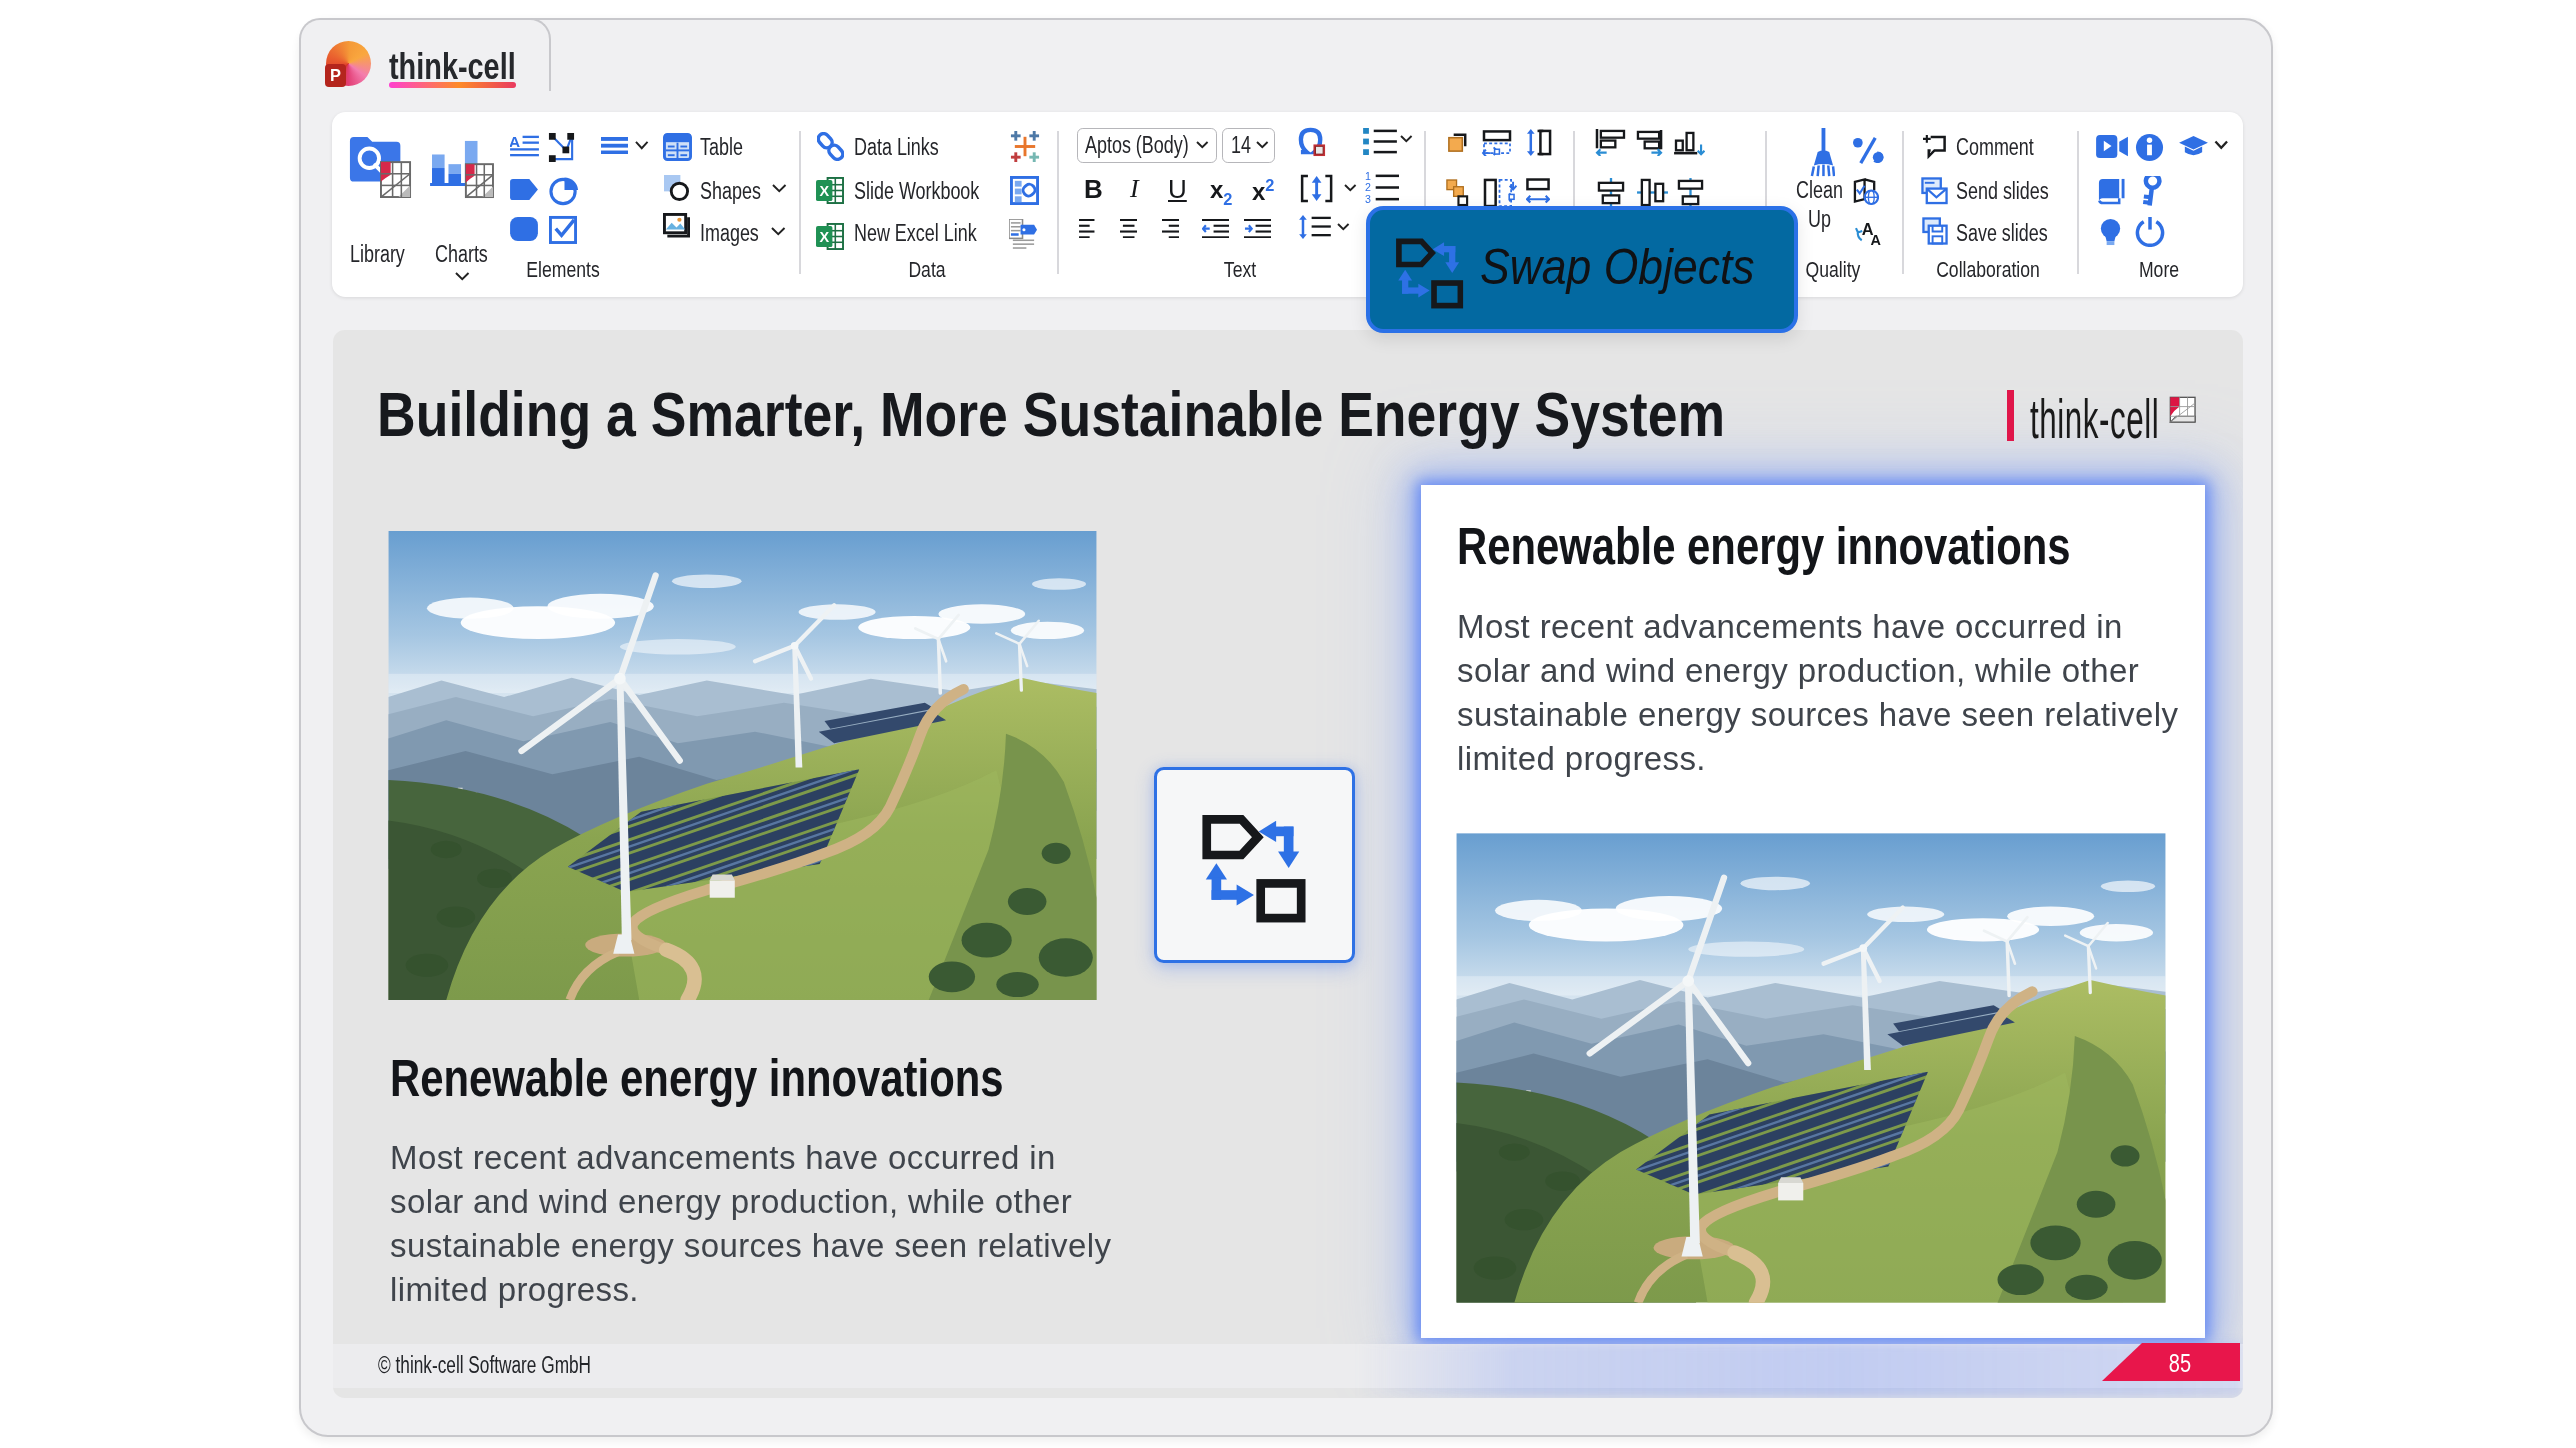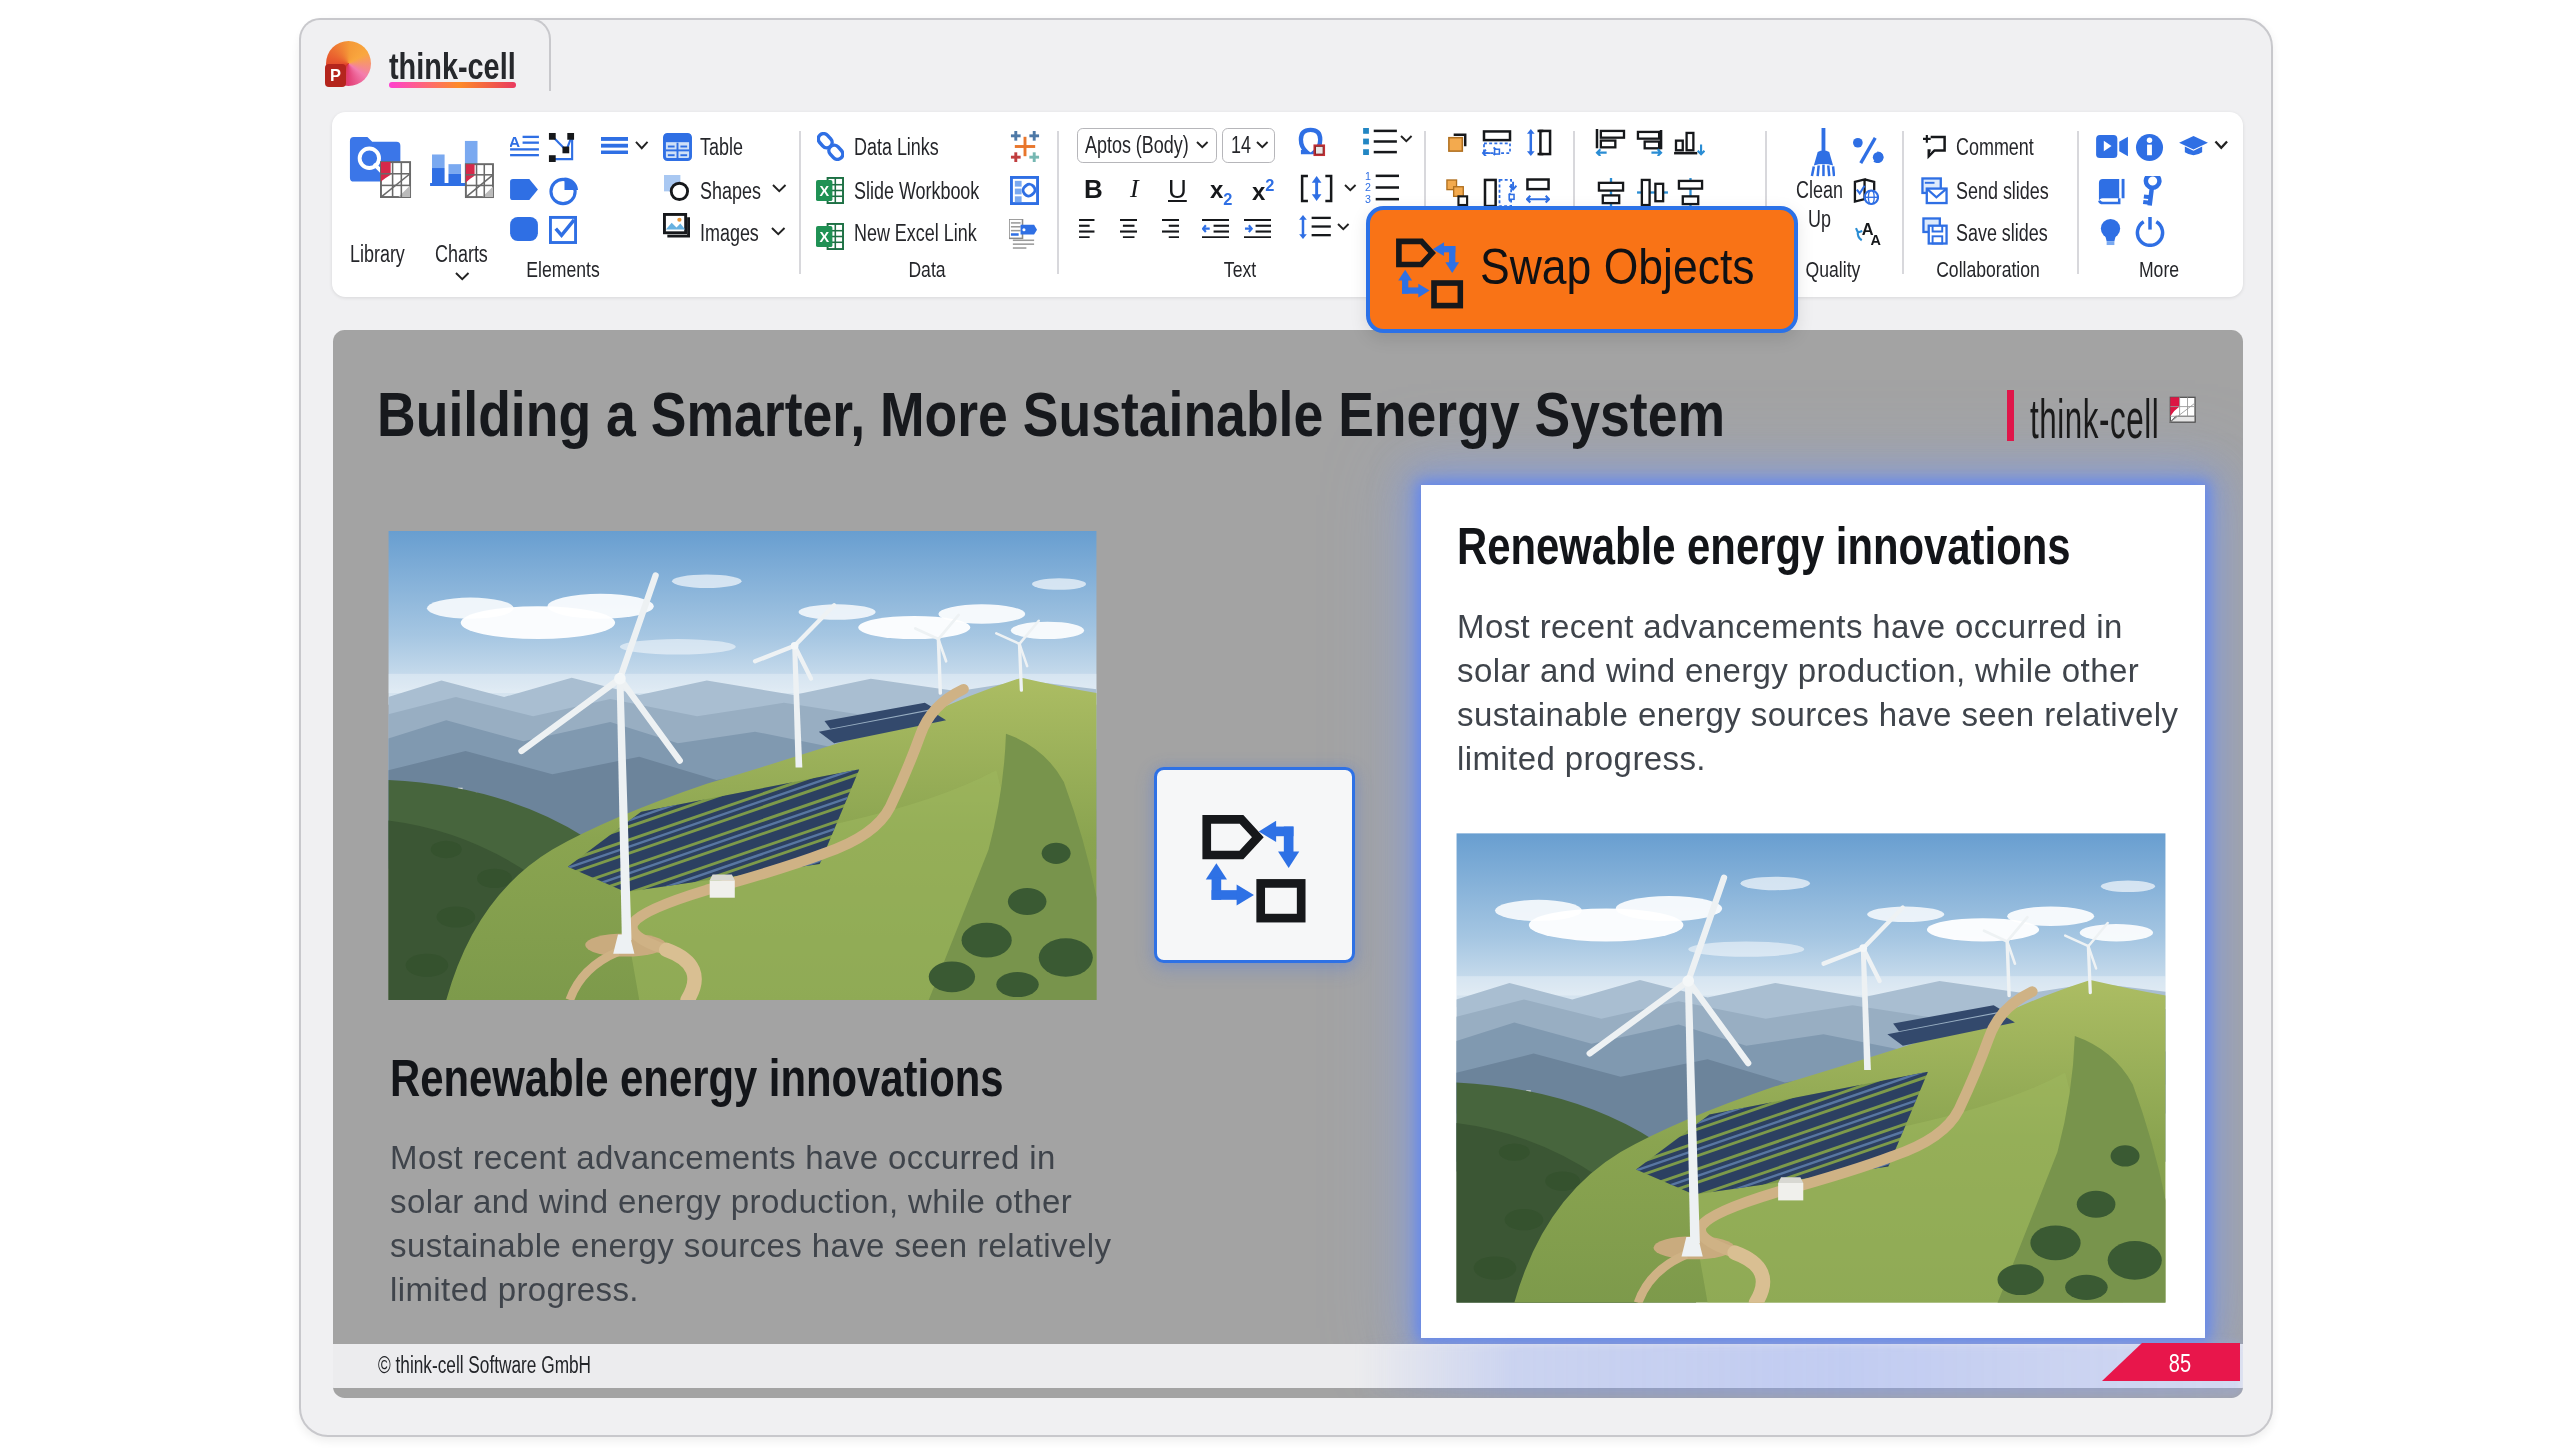--- a/index.html
+++ b/index.html
@@ -25,21 +25,21 @@
 
   
   #ribbon { left:332px; top:112px; width:1911px; height:185px; background:#ffffff;
             border-radius:13.5px; box-shadow:0 1px 3.9px rgba(0,0,0,.10); font-size:23px; color:#1e1f23;}
   #ribbon .sep { position:absolute; width:1.9px; background:#d8d8dc; top:19.3px; height:143px; }
   .gl { position:absolute; font-size:22px; color:#25262a; transform:translateX(-50%) scaleX(0.8); top:145px; }
   .lb { position:absolute; font-size:23px; color:#25262a; transform:scaleX(0.78); transform-origin:left top; white-space:nowrap;}
   .ic { position:absolute; }
 
   
-  #slide { left:333px; top:330px; width:1910px; height:1068px; background:#a3a3a3; border-radius:11.6px; overflow:hidden; }
+  #slide { left:333px; top:330px; width:1910px; height:1068px; background:#e5e5e5; border-radius:11.6px; overflow:hidden; }
   #title { position:absolute; left:44px; top:48px; font-size:63px; font-weight:bold; color:#17191d;
            transform:scaleX(0.85); transform-origin:left top; white-space:nowrap;}
 
   .h2 { position:absolute; font-size:51px; font-weight:bold; color:#131519; transform:scaleX(0.82);
         transform-origin:left top; white-space:nowrap; line-height:1;}
   .para { position:absolute; font-size:33px; line-height:44px; color:#3f444b; letter-spacing:0.4px;
           white-space:nowrap;}
 
   #footerbar { position:absolute; left:0; top:1014px; width:1910px; height:44px; background:#ececee; }
   #copyright { position:absolute; left:45px; top:1022px; font-size:23px; color:#222428;
@@ -56,22 +56,22 @@
   #swapcard { position:absolute; left:821px; top:437px; width:201px; height:196px; background:#f6f7f8;
               border:3.9px solid #2e71e5; border-radius:9.7px; box-shadow:0 5.8px 19.3px rgba(70,120,240,.30), 0 0 9.7px rgba(70,120,240,.18); }
 
   
   #tclogo { position:absolute; left:1674px; top:60px; width:203px; height:51px; }
   #tcbar { position:absolute; left:0; top:0; width:6.8px; height:51px; background:#e0164a; }
   #tctext { position:absolute; left:23px; top:-3.9px; font-size:56px; color:#1a1a1a; transform:scaleX(0.56);
             transform-origin:left top; letter-spacing:1px; font-weight:400; white-space:nowrap;}
 
   
-  #tooltip { left:1366px; top:206px; width:432px; height:127px; background:#f97316;
-             border:4.8px solid #2b71e7; border-radius:17.4px; box-shadow:0 5.8px 17.4px rgba(0,0,0,.10); }
+  #tooltip { left:1366px; top:206px; width:432px; height:127px; background:#0369a1;
+             border:4.8px solid #2b71e7; border-radius:17.4px; box-shadow:0 5.8px 17.4px rgba(0,0,0,.10);font-style:italic; }
   #tooltip span { position:absolute; left:110px; top:28px; font-size:50px; color:#101114;
                   transform:scaleX(0.89); transform-origin:left top; white-space:nowrap;}
 </style>
 </head>
 <body>
 <div id="page">
 <svg width="0" height="0" style="position:absolute">
 <defs>
 <symbol id="photo" viewBox="0 0 734 486">
   <defs>

